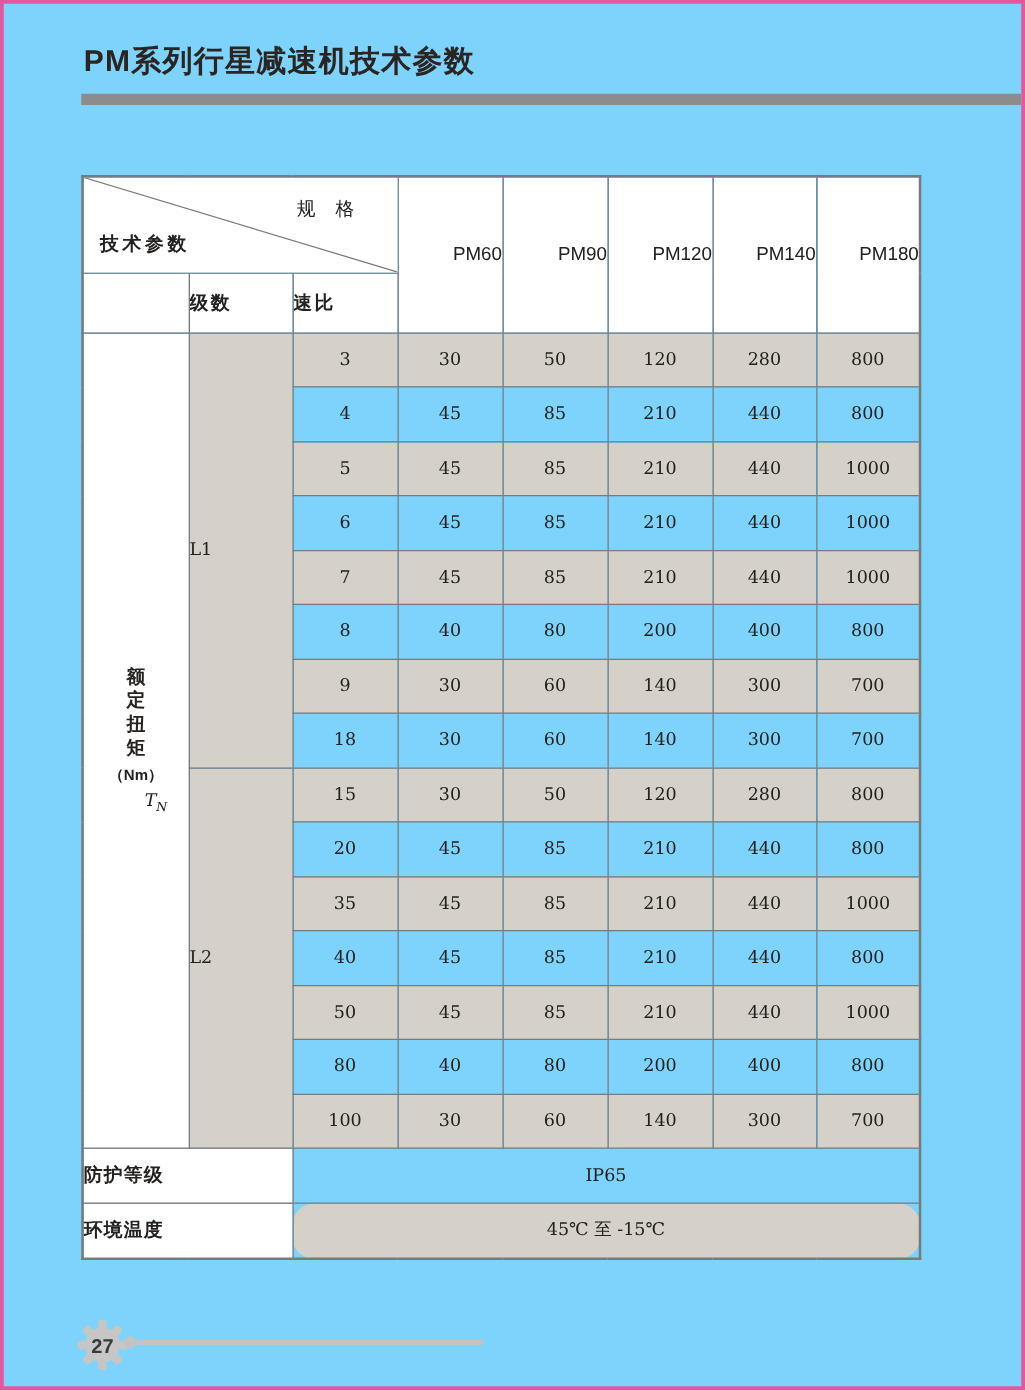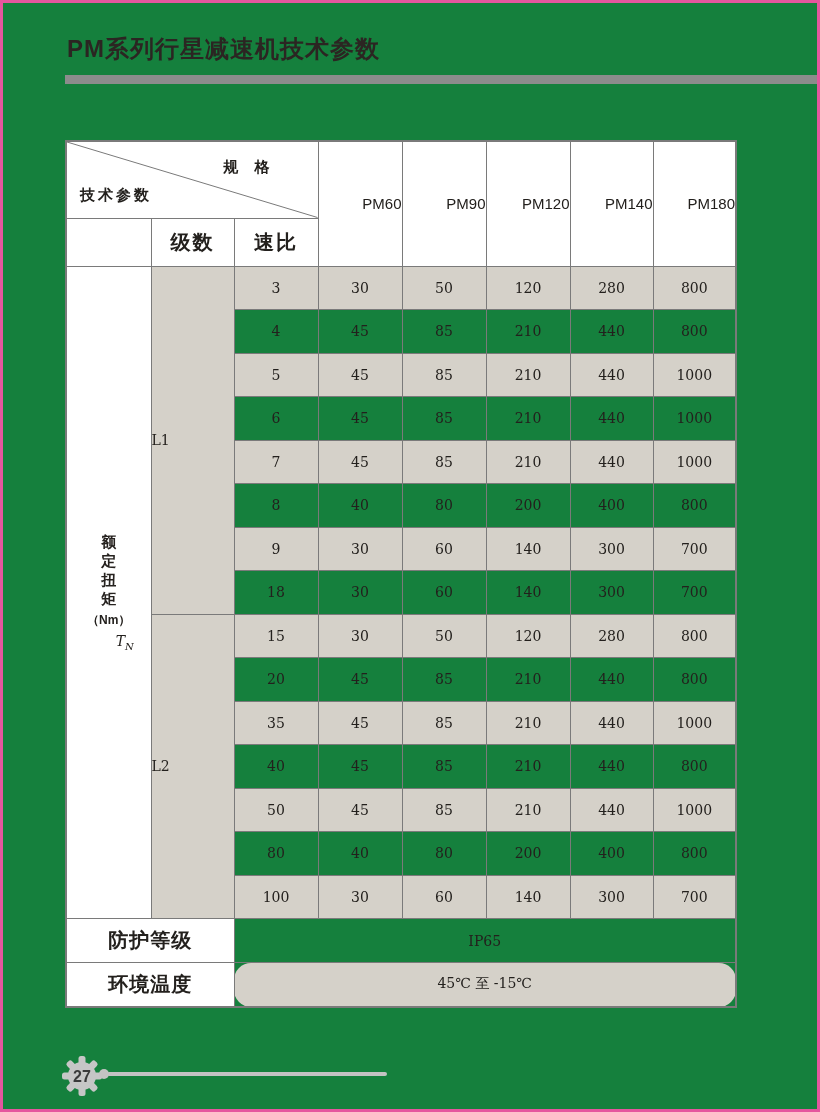--- a/index.html
+++ b/index.html
@@ -1,21 +1,21 @@
 <!DOCTYPE html>
 <html><head>
 <meta charset="utf-8">
 <style>
   html,body { margin:0; padding:0; background:#ffffff; }
   .page {
     position:relative;
     width:820px; height:1112px;
     box-sizing:border-box;
     border:3px solid #e5569e;
-    background:#15803d;
+    background:#7dd3fc;
     font-family:"Liberation Sans", sans-serif;
     overflow:hidden;
   }
   .doc-title {
     position:absolute; left:64px; top:30px;
     font-size:24px; font-weight:bold; color:#2b2522;
     letter-spacing:1px; white-space:nowrap;
   }
   .title-rule {
     position:absolute; left:62px; top:72px; right:0;
@@ -43,30 +43,30 @@
 
   .num {
     font-family:"DejaVu Serif", serif;
     font-size:14px; text-align:center; vertical-align:middle;
   }
   .hdr-model {
     font-size:15px; font-weight:normal; text-align:right; vertical-align:middle;
     background:#ffffff;
   }
   .hdr-cn {
-    font-size:20px; font-weight:bold; text-align:center; vertical-align:middle;
+    font-size:15px; font-weight:bold; text-align:left; vertical-align:middle;
     letter-spacing:2px; background:#ffffff;font-family:Liberation Mono, monospace;
   }
 
   
   .diag-cell { position:relative; background:#ffffff; }
   .diag-svg { position:absolute; left:0; top:0; width:100%; height:100%; display:block; }
   .diag-spec {
-    position:absolute; right:42px; top:16px;
-    font-size:15px; font-weight:bold; letter-spacing:6px; color:#23201d;
+    position:absolute; right:28px; top:16px;
+    font-size:15px; font-weight:normal; letter-spacing:6px; color:#23201d;
   }
   .diag-param {
     position:absolute; left:13px; bottom:13px;
     font-size:15px; font-weight:bold; letter-spacing:3px; color:#23201d;
   }
 
   
   .torque-cell { text-align:center; vertical-align:middle; background:#ffffff; }
   .torque-stack span {
     display:block; font-size:15px; font-weight:bold; line-height:19px; color:#26221f;

